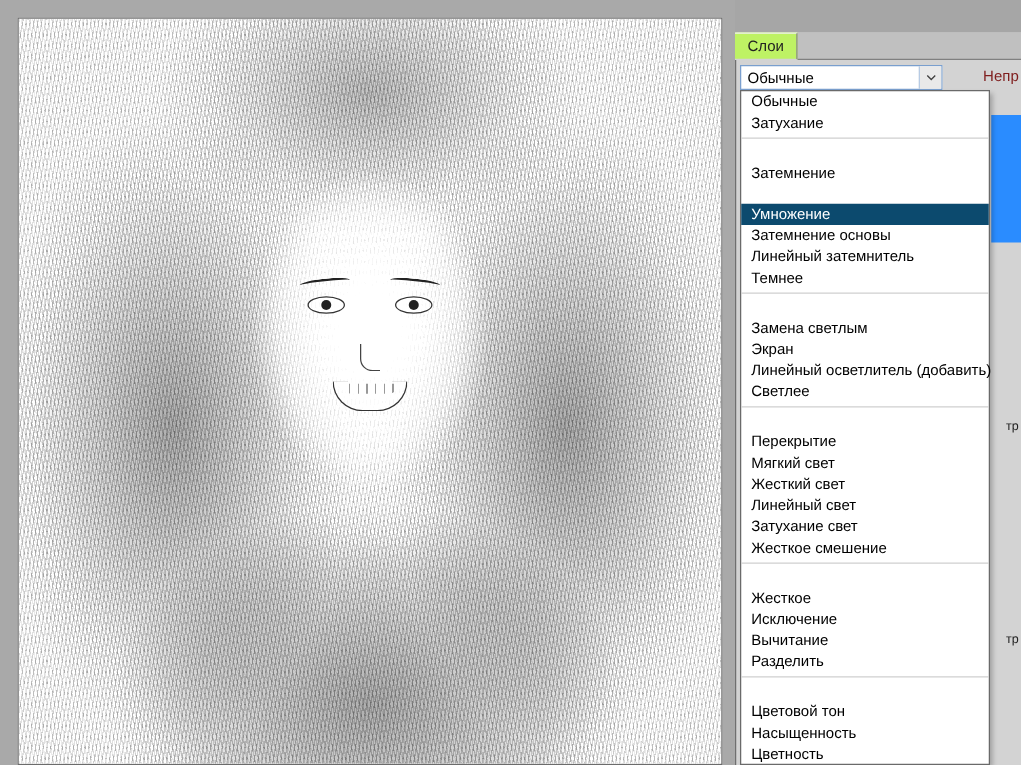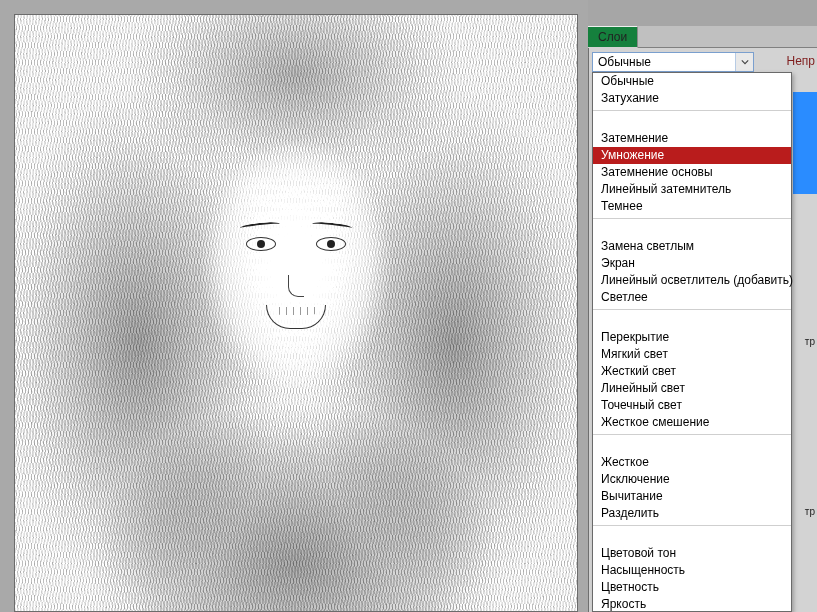--- a/index.html
+++ b/index.html
@@ -99,21 +99,21 @@
   }
   .panel-tab {
     padding: 3px 10px 2px;
     font-size: 12px;
     color: #222;
     border-right: 1px solid #8a8a8a;
     background: #d9d9d9;
     border-top: 1px solid #f0f0f0;
   }
   .panel-tab.active {
-    background: #15803d;
+    background: #bef264;
     border-bottom: 1px solid #d3d3d3;
     margin-bottom: -1px;
   }
   .opacity-label-stub {
     position: absolute;
     right: 2px; top: 54px;
     font-size: 12px;
     color: #7f1d1d;
   }
   .side-accent {
@@ -167,22 +167,23 @@
   .dropdown .group + .group { border-top: 1px solid #cfcfcf; margin-top: 3px; padding-top: 19px; }
   .dropdown .item {
     padding: 1px 8px 1px 8px;
     font-size: 12px;
     line-height: 15px;
     color: #000;
     cursor: default;
     white-space: nowrap;
   }
   .dropdown .item.highlight {
-    background: #b91c1c;
+    background: #0c4a6e;
     color: #ffffff;
+    margin-top: 16px;
   }
 
   
   .layer-thumb {
     position: absolute;
     left: 619px; bottom: 0;
     width: 46px; height: 22px;
     background: #ffffff;
     border: 1px solid #7a7a7a;
     overflow: hidden;
@@ -255,21 +256,21 @@
       <div class="item">Замена светлым</div>
       <div class="item">Экран</div>
       <div class="item">Линейный осветлитель (добавить)</div>
       <div class="item">Светлее</div>
     </div>
     <div class="group">
       <div class="item">Перекрытие</div>
       <div class="item">Мягкий свет</div>
       <div class="item">Жесткий свет</div>
       <div class="item">Линейный свет</div>
-      <div class="item">Точечный свет</div>
+      <div class="item">Затухание свет</div>
       <div class="item">Жесткое смешение</div>
     </div>
     <div class="group">
       <div class="item">Жесткое</div>
       <div class="item">Исключение</div>
       <div class="item">Вычитание</div>
       <div class="item">Разделить</div>
     </div>
     <div class="group">
       <div class="item">Цветовой тон</div>

